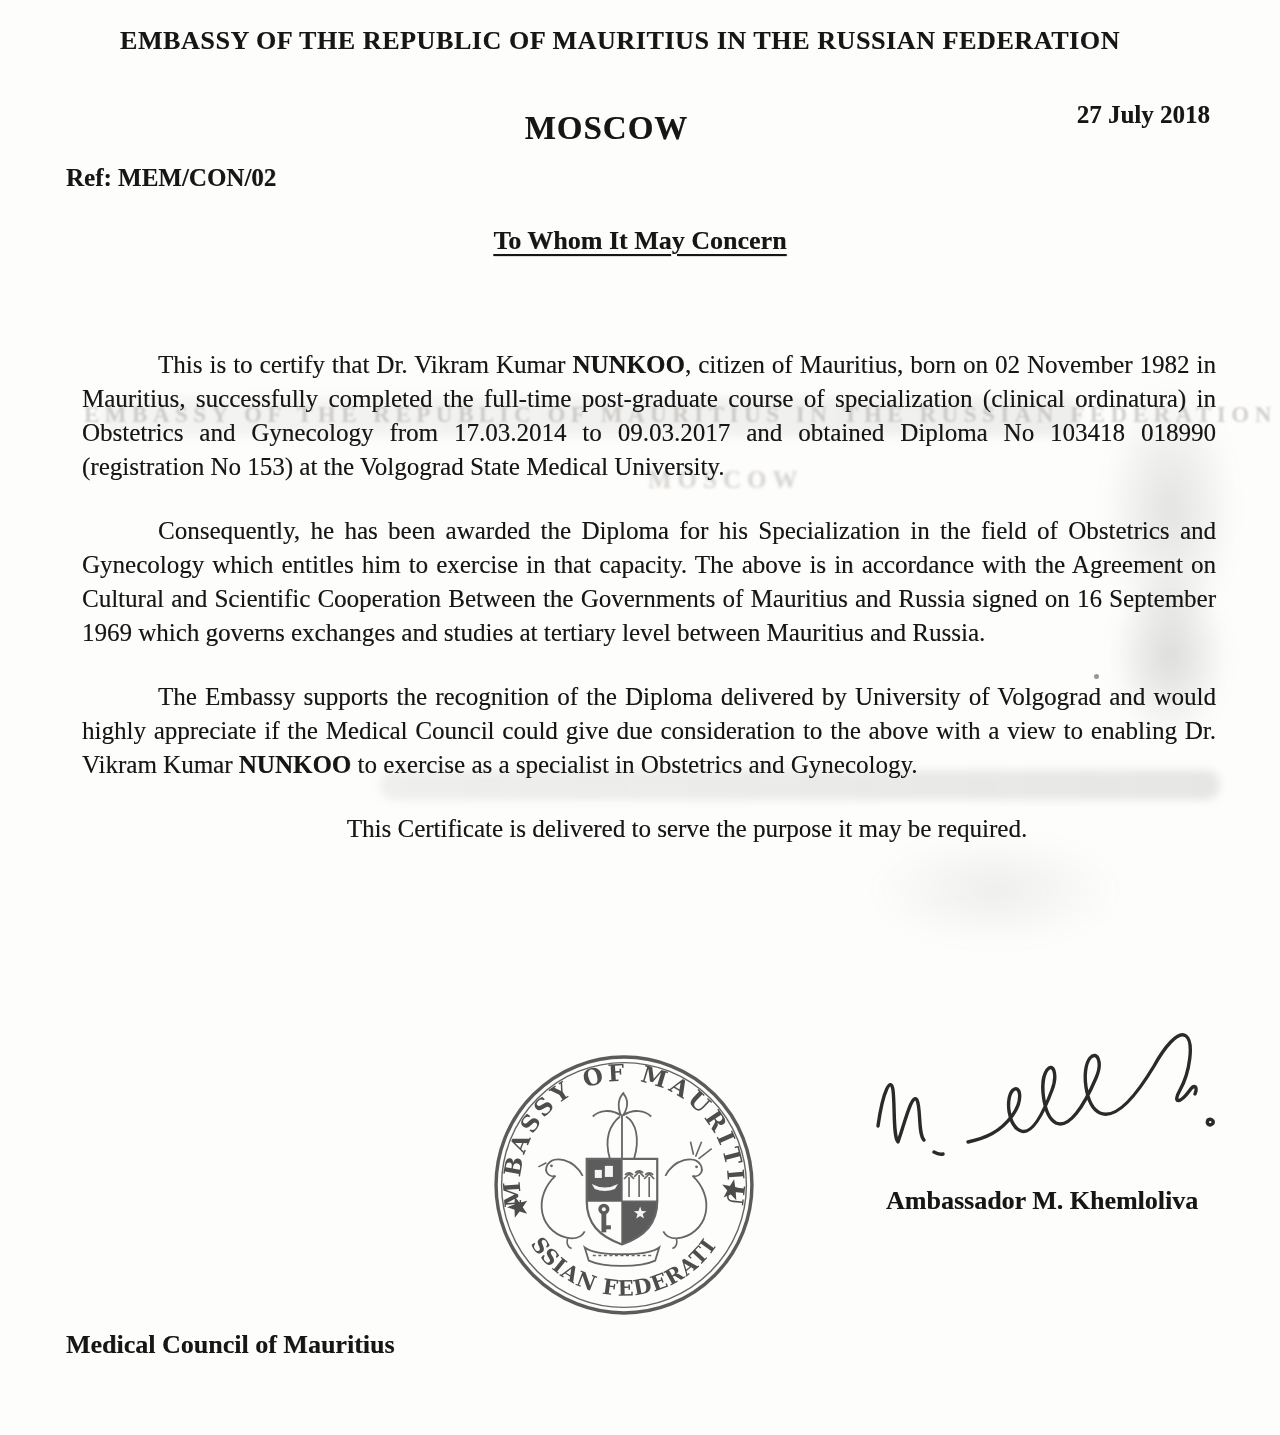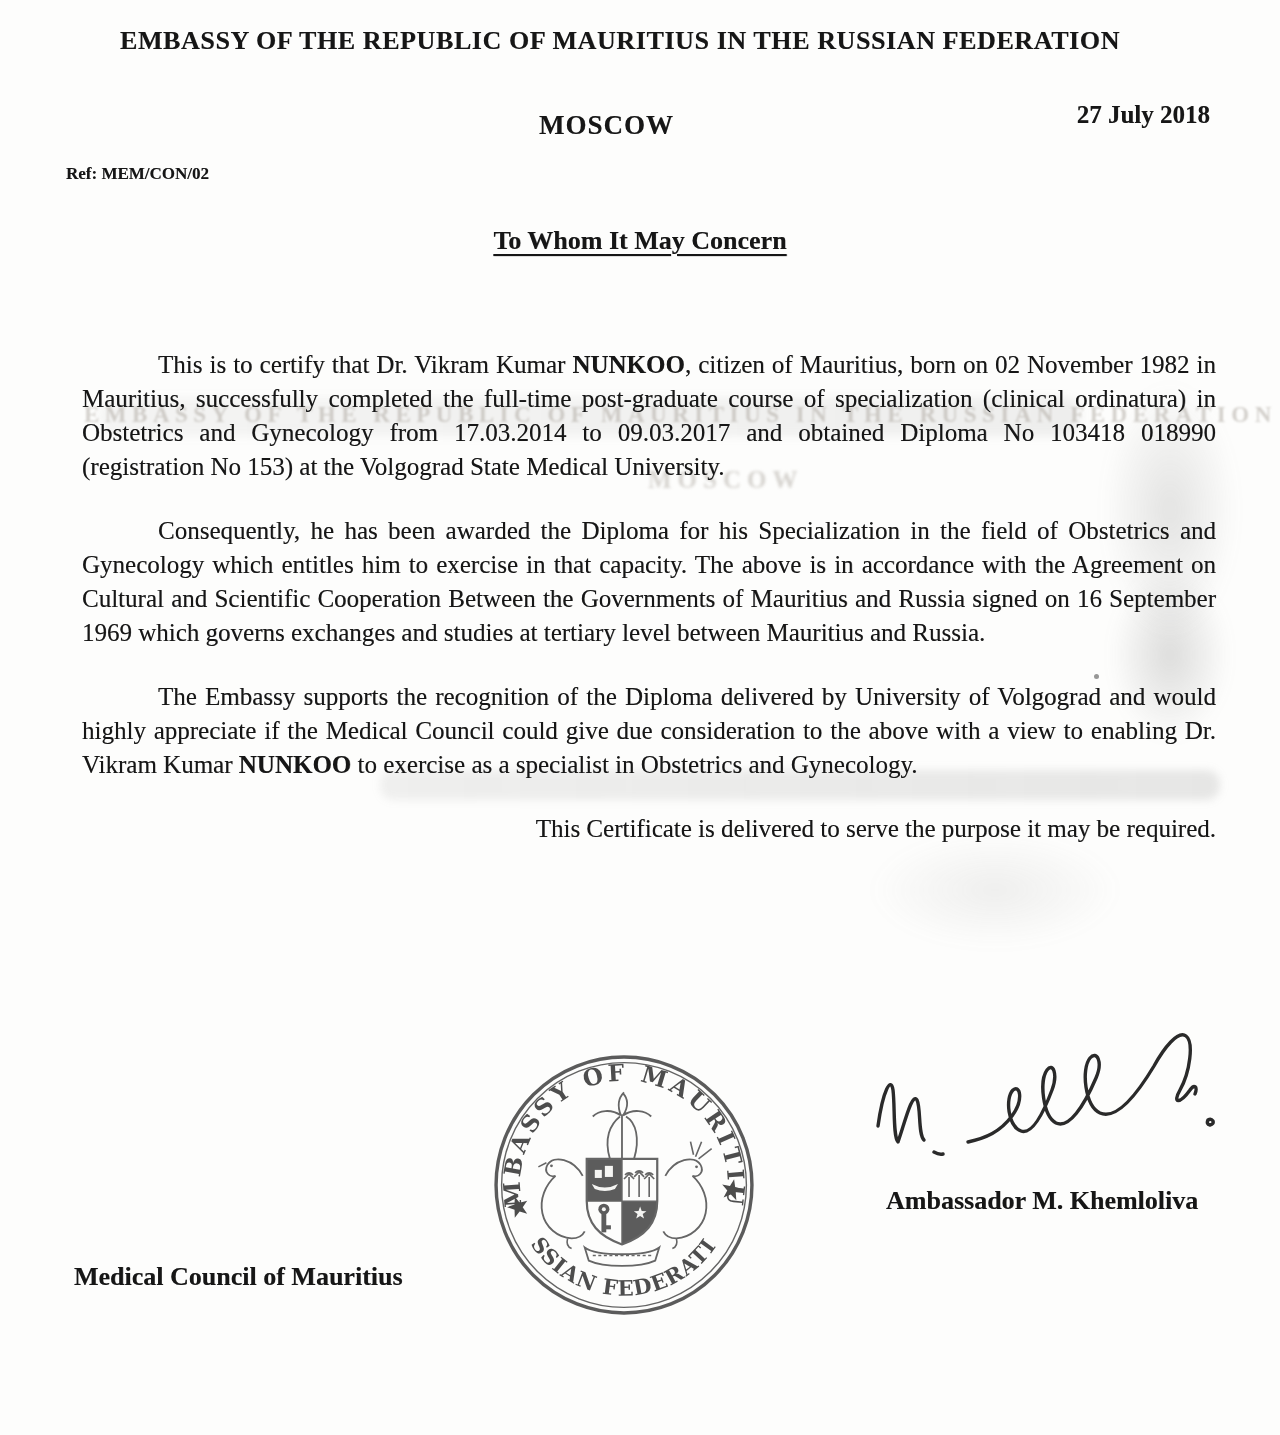--- a/index.html
+++ b/index.html
@@ -15,38 +15,38 @@
   .ink { text-shadow: 0.3px 0.3px 0.5px rgba(25,25,25,0.45); }
 
   
   .header-title {
     position: absolute; top: 26px; left: 0; width: 1240px;
     text-align: center; font-weight: bold; font-size: 26px;
     letter-spacing: 0.6px; white-space: nowrap;
   }
   .city {
     position: absolute; top: 110px; left: 0; width: 1213px;
-    text-align: center; font-weight: bold; font-size: 27px; letter-spacing: 1px;
+    text-align: center; font-weight: bold; font-size: 33px; letter-spacing: 1px;
   }
   .date { position: absolute; top: 101px; right: 70px; font-weight: bold; font-size: 25px; }
-  .ref  { position: absolute; top: 164px; left: 66px; font-weight: bold; font-size: 17px; }
+  .ref  { position: absolute; top: 164px; left: 66px; font-weight: bold; font-size: 25px; }
   .subject {
     position: absolute; top: 226px; left: 0; width: 1280px;
     text-align: center; font-weight: bold; font-size: 26px;
     text-decoration: underline; text-underline-offset: 5px;
     text-decoration-thickness: 2px;
   }
 
   
   .body-text {
     position: absolute; top: 348px; left: 66px; width: 1150px;
     font-size: 25px; line-height: 34px; text-align: justify;
   }
   .body-text p { margin: 0 0 30px 16px; text-indent: 76px; }
-  .body-text p.closing { text-align: right; }
+  .body-text p.closing { text-align: center; }
   .body-text b { font-weight: bold; }
 
   
   .ghost-header {
     position: absolute; top: 402px; left: 84px;
     font-weight: bold; font-size: 23px; letter-spacing: 5.5px;
     color: #aaa49c; opacity: 0.5; filter: blur(1.2px);
     white-space: nowrap; pointer-events: none;
   }
   .ghost-city {
@@ -78,21 +78,21 @@
 
   
   .seal { position: absolute; left: 489px; top: 1050px; opacity: 0.92; }
   .seal text { font-family: "DejaVu Serif", serif; font-weight: bold; fill: #3f3f3f; }
 
   
   .signature-svg { position: absolute; left: 864px; top: 1026px; }
   .sig-name { position: absolute; left: 886px; top: 1186px; font-weight: bold; font-size: 26px; }
 
   
-  .addr1 { position: absolute; left: 66px; top: 1262px; font-weight: bold; font-size: 26px; margin-left: 8px; }
+  .addr1 { position: absolute; left: 66px; top: 1330px; font-weight: bold; font-size: 26px; }
   .addr2 { position: absolute; left: 66px; top: 1390px; font-weight: bold; font-size: 26px; }
 </style>
 </head>
 <body>
 
 <div class="page">
 
   <div class="smudge smudge-5"></div>
   <div class="smudge smudge-1"></div>
   <div class="smudge smudge-2"></div>

